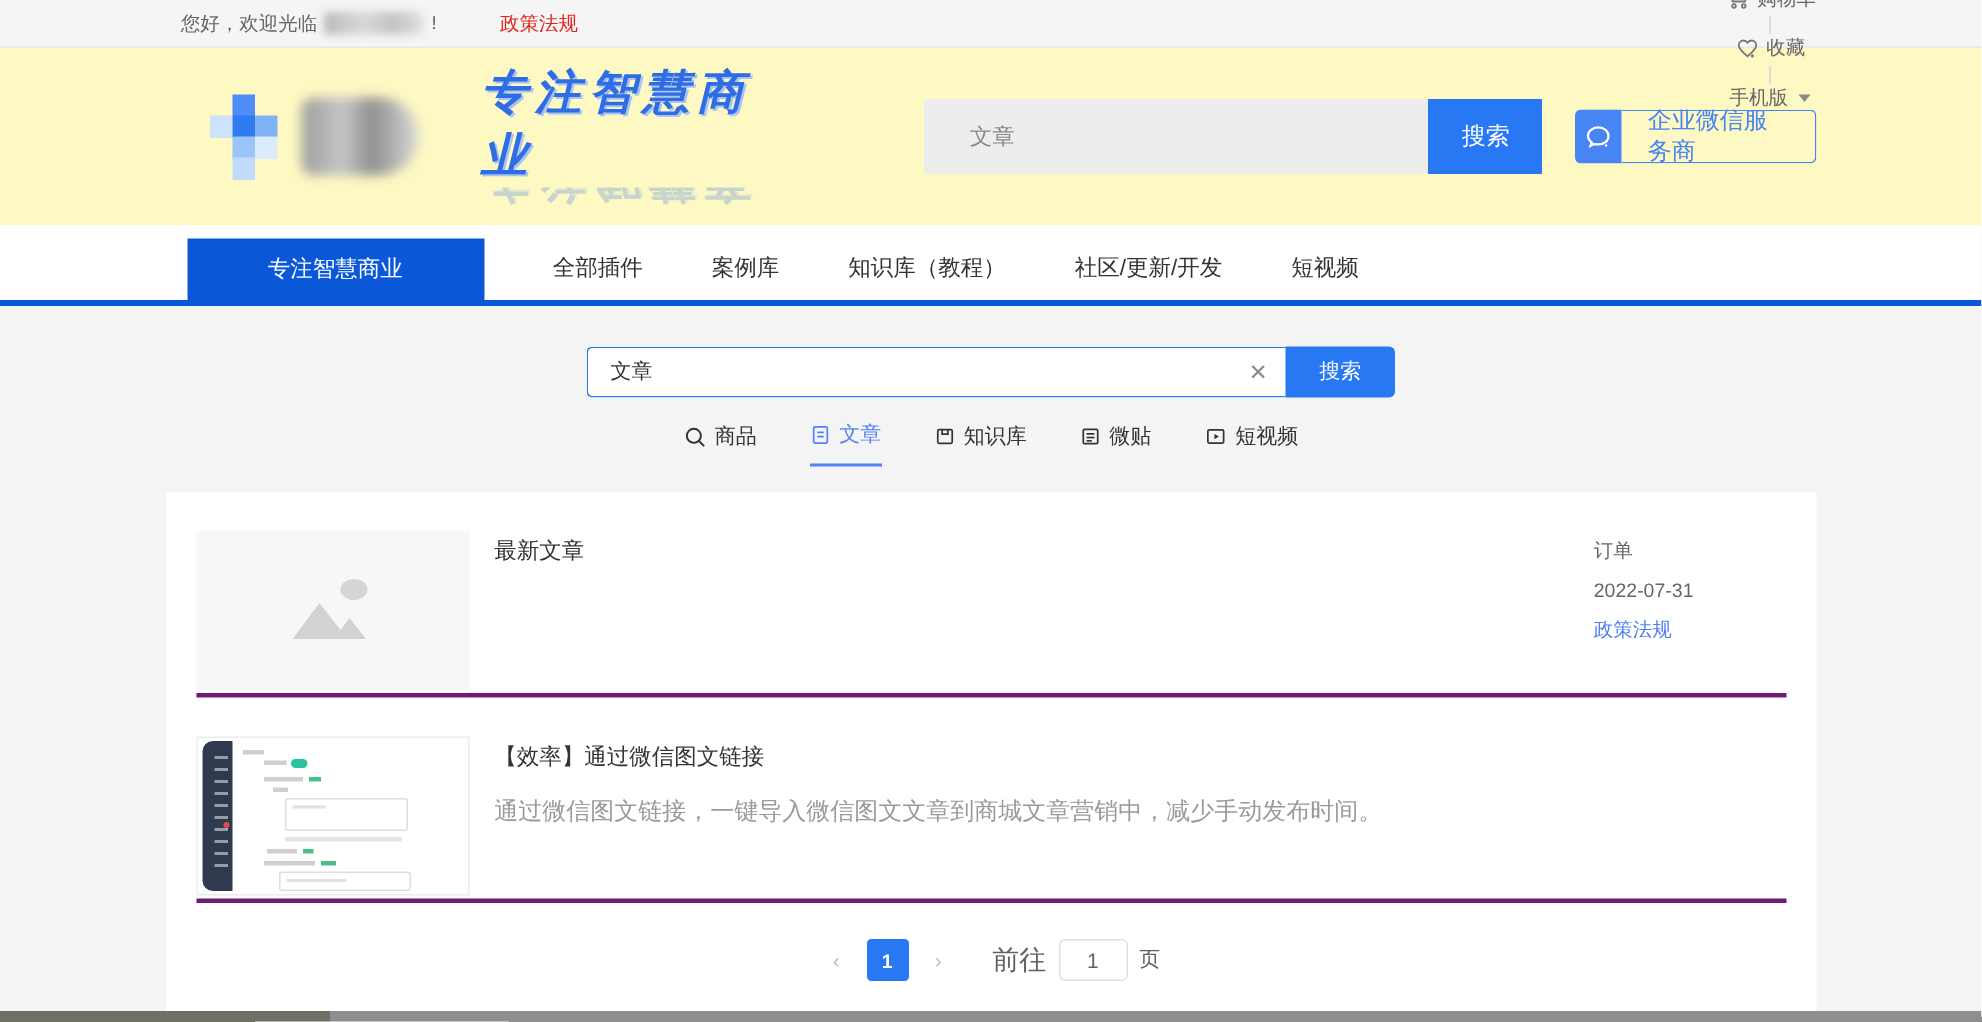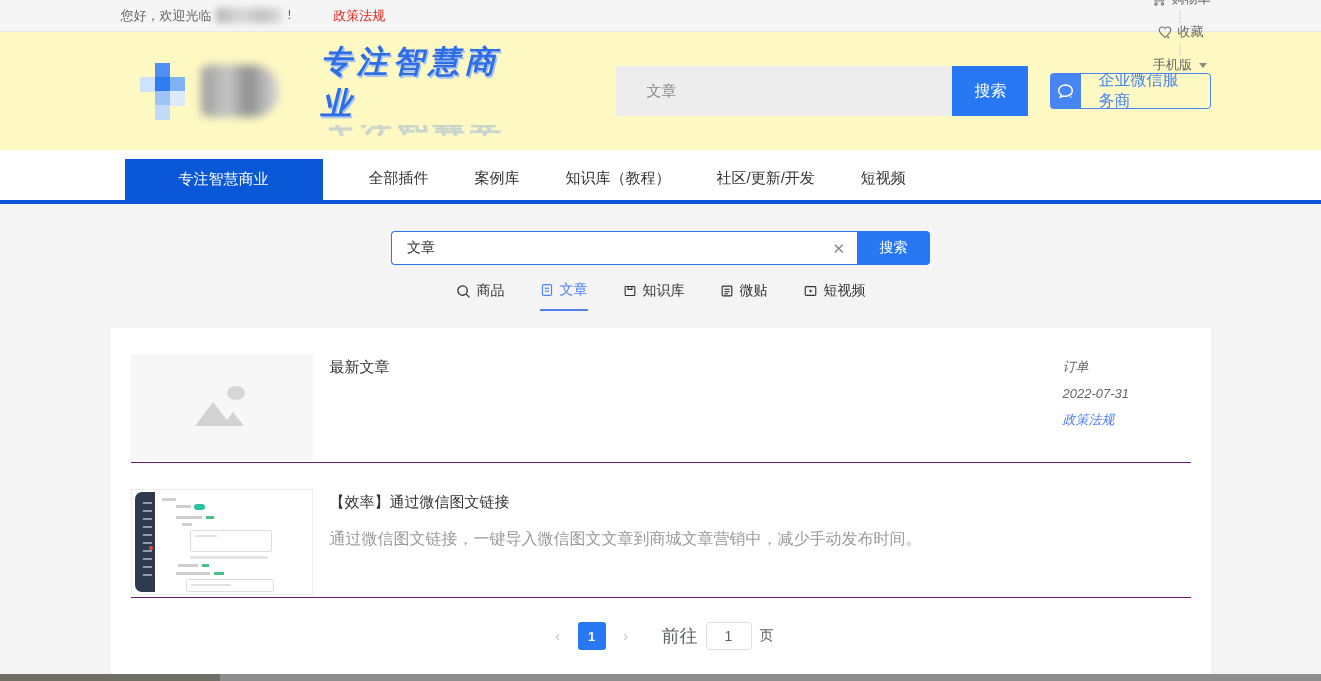--- a/index.html
+++ b/index.html
@@ -50,28 +50,28 @@
   .sp-row { display:flex; justify-content:center; padding-top:27px; }
   .sp-input { width:466px; height:34px; background:#fff; border:1px solid #2878f4; border-right:none; border-radius:4px 0 0 4px; display:flex; align-items:center; font-size:14px; color:#333; padding:0 12px 0 15px; }
   .sp-clear { margin-left:auto; color:#8b8b8b; font-size:15px; cursor:pointer; line-height:1; }
   .sp-btn { width:73px; height:34px; border:none; border-radius:0 4px 4px 0; color:#fff; font-size:14px; cursor:pointer; }
   .tabs { display:flex; justify-content:center; gap:35px; margin-top:16px; height:30px; }
   .tab { display:flex; align-items:center; gap:6px; font-size:14px; color:#333; cursor:pointer; padding-bottom:10px; }
   .tab.active { border-bottom:2px solid #4f82f5; }
   .tab svg { stroke:currentColor; }
 
   .results { background:#fff; width:1100px; margin:17px auto 0; height:346px; padding:0 20px; }
-  .row { display:flex; padding:26px 0 2px; border-bottom:1px solid #701a75; }
+  .row { display:flex; padding:26px 0 2px; border-bottom:3px solid #701a75; }
   .thumb { width:182px; height:106px; flex:0 0 182px; }
   .thumb-ph { background:#f7f7f8; display:flex; align-items:center; justify-content:center; }
   .row-body { margin-left:17px; flex:1; padding-top:4px; }
   .row-title { font-size:15px; color:#333; }
   .row-desc { font-size:16px; color:#9a9a9a; margin-top:17px; }
   .row-meta { width:128px; flex:0 0 128px; font-size:13px; color:#666; padding-top:4px; }
-  .row-meta > div { margin-bottom:10px;font-style:italic; }
+  .row-meta > div { margin-bottom:10px; }
   .meta-link { color:#4f7df6; cursor:pointer; }
   .meta-blur { width:72px; height:14px; }
 
   
   .thumb-admin { position:relative; background:#fff; border:1px solid #ececec; }
   .ta-side { position:absolute; left:3px; top:2px; bottom:2px; width:20px; background:#2d3a50; border-radius:7px 0 0 7px; }
   .ta-side-lines { position:absolute; left:8px; top:10px; bottom:10px; width:9px;
     background:repeating-linear-gradient(to bottom, rgba(255,255,255,.5) 0 2px, transparent 2px 8px); }
   .ta-dot { position:absolute; left:17px; top:56px; width:4px; height:4px; border-radius:50%; background:#e14b4b; }
   .ta-line { position:absolute; height:2.5px; background:#cfcfcf; }

